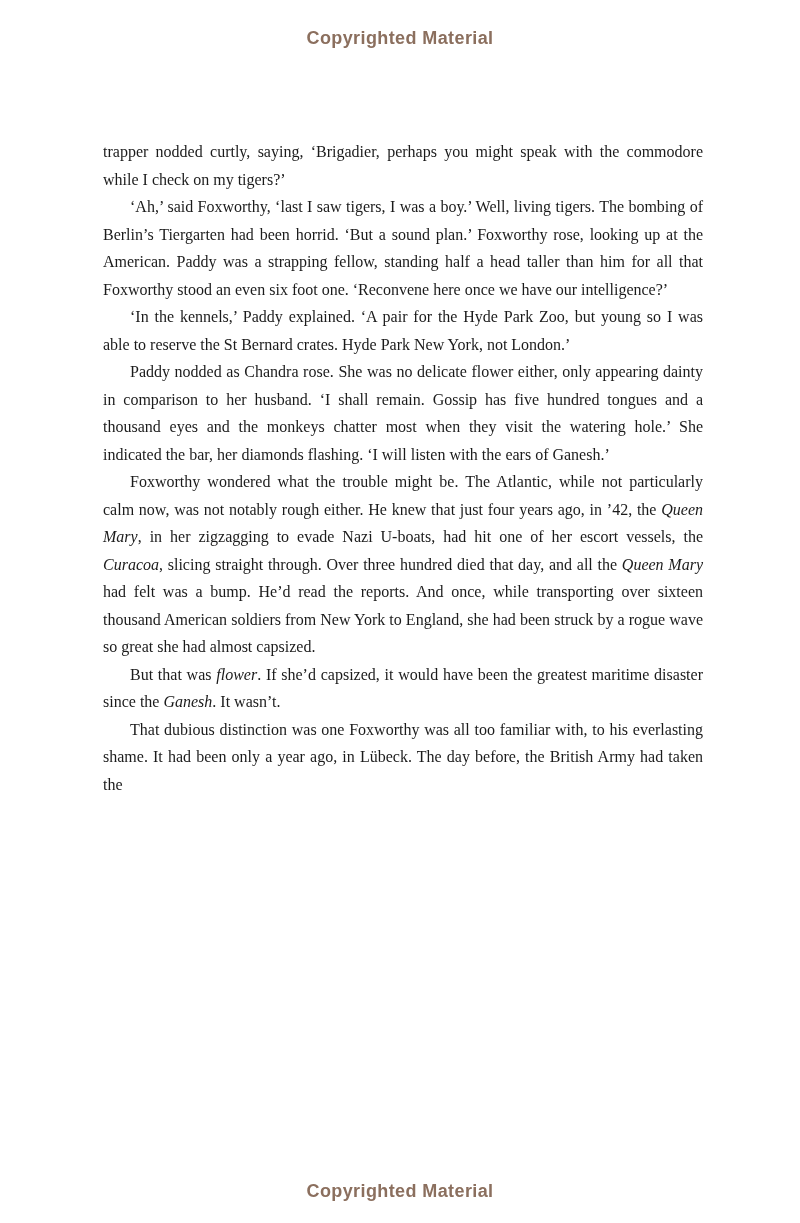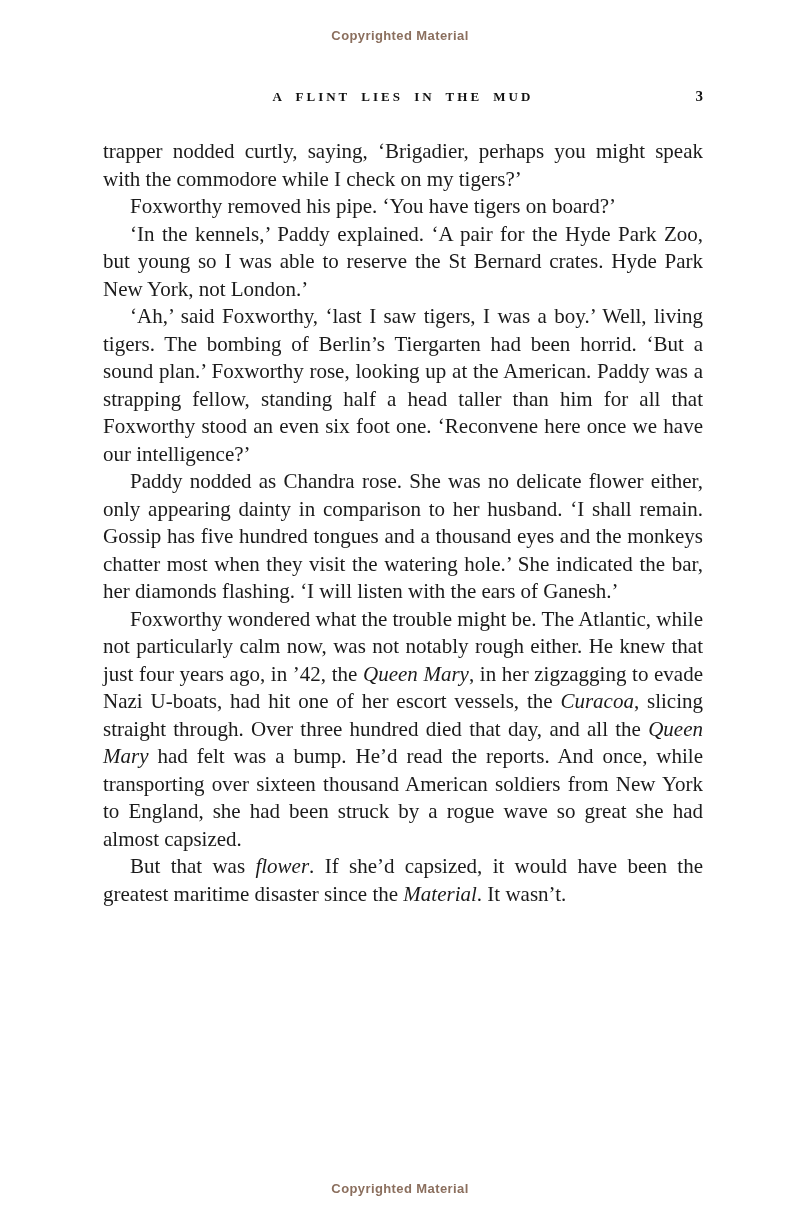--- a/index.html
+++ b/index.html
@@ -15,21 +15,21 @@
     overflow: hidden;
     font-family: "Liberation Serif", serif;
     color: #1b1b1b;
   }
   .copyright {
     position: absolute;
     left: 0;
     width: 100%;
     text-align: center;
     font-family: "Liberation Sans", sans-serif;
-    font-size: 13px;
+    font-size: 18px;
     font-weight: bold;
     letter-spacing: 0.4px;
     color: #8b6f5e;
   }
   .copyright.top { top: 28px; }
   .copyright.bottom { top: 1181px; }
 
   .running-header {
     position: absolute;
     top: 89px;
@@ -52,51 +52,47 @@
     font-weight: bold;
     font-size: 15px;
     color: #111111;
   }
 
   .body-text {
     position: absolute;
     top: 138px;
     left: 103px;
     width: 600px;
-    font-size: 21px;
+    font-size: 16px;
     line-height: 27.5px;
     text-align: justify;
   }
   .body-text p {
     margin: 0;
     padding: 0;
   }
   .body-text p.indent {
     text-indent: 27px;
   }
   .body-text i {
   }
 </style>
 </head>
 <body>
 
 <div class="sheet">
 
   <div class="copyright top">Copyrighted Material</div>
 
-  <div class="running-header">
-    <span class="header-title">A FLINT LIES IN THE MUD</span>
-    <span class="page-number">3</span>
-  </div>
 
   <div class="body-text" id="paragraphs">
       <p class=""><span>trapper nodded curtly, saying, ‘Brigadier, perhaps you might speak with the commodore while I check on my tigers?’</span></p>
-      <p class="indent"><span>Foxworthy removed his pipe. ‘You have tigers on board?’</span></p>
+      <p class="indent"><span>‘Ah,’ said Foxworthy, ‘last I saw tigers, I was a boy.’ Well, living tigers. The bombing of Berlin’s Tiergarten had been horrid. ‘But a sound plan.’ Foxworthy rose, looking up at the American. Paddy was a strapping fellow, standing half a head taller than him for all that Foxworthy stood an even six foot one. ‘Reconvene here once we have our intelligence?’</span></p>
       <p class="indent"><span>‘In the kennels,’ Paddy explained. ‘A pair for the Hyde Park Zoo, but young so I was able to reserve the St Bernard crates. Hyde Park New York, not London.’</span></p>
-      <p class="indent"><span>‘Ah,’ said Foxworthy, ‘last I saw tigers, I was a boy.’ Well, living tigers. The bombing of Berlin’s Tiergarten had been horrid. ‘But a sound plan.’ Foxworthy rose, looking up at the American. Paddy was a strapping fellow, standing half a head taller than him for all that Foxworthy stood an even six foot one. ‘Reconvene here once we have our intelligence?’</span></p>
       <p class="indent"><span>Paddy nodded as Chandra rose. She was no delicate flower either, only appearing dainty in comparison to her husband. ‘I shall remain. Gossip has five hundred tongues and a thousand eyes and the monkeys chatter most when they visit the watering hole.’ She indicated the bar, her diamonds flashing. ‘I will listen with the ears of Ganesh.’</span></p>
       <p class="indent"><span>Foxworthy wondered what the trouble might be. The Atlantic, while not particularly calm now, was not notably rough either. He knew that just four years ago, in ’42, the </span><i>Queen Mary</i><span>, in her zigzagging to evade Nazi U-boats, had hit one of her escort vessels, the </span><i>Curacoa</i><span>, slicing straight through. Over three hundred died that day, and all the </span><i>Queen Mary</i><span> had felt was a bump. He’d read the reports. And once, while transporting over sixteen thousand American soldiers from New York to England, she had been struck by a rogue wave so great she had almost capsized.</span></p>
-      <p class="indent"><span>But that was </span><i>flower</i><span>. If she’d capsized, it would have been the greatest maritime disaster since the </span><i>Material</i><span>. It wasn’t.</span></p>
+      <p class="indent"><span>But that was </span><i>flower</i><span>. If she’d capsized, it would have been the greatest maritime disaster since the </span><i>Ganesh</i><span>. It wasn’t.</span></p>
+      <p class="indent"><span>That dubious distinction was one Foxworthy was all too familiar with, to his everlasting shame. It had been only a year ago, in Lübeck. The day before, the British Army had taken the</span></p>
     </div>
 
   <div class="copyright bottom">Copyrighted Material</div>
 
 </div>
 
 </body></html>

